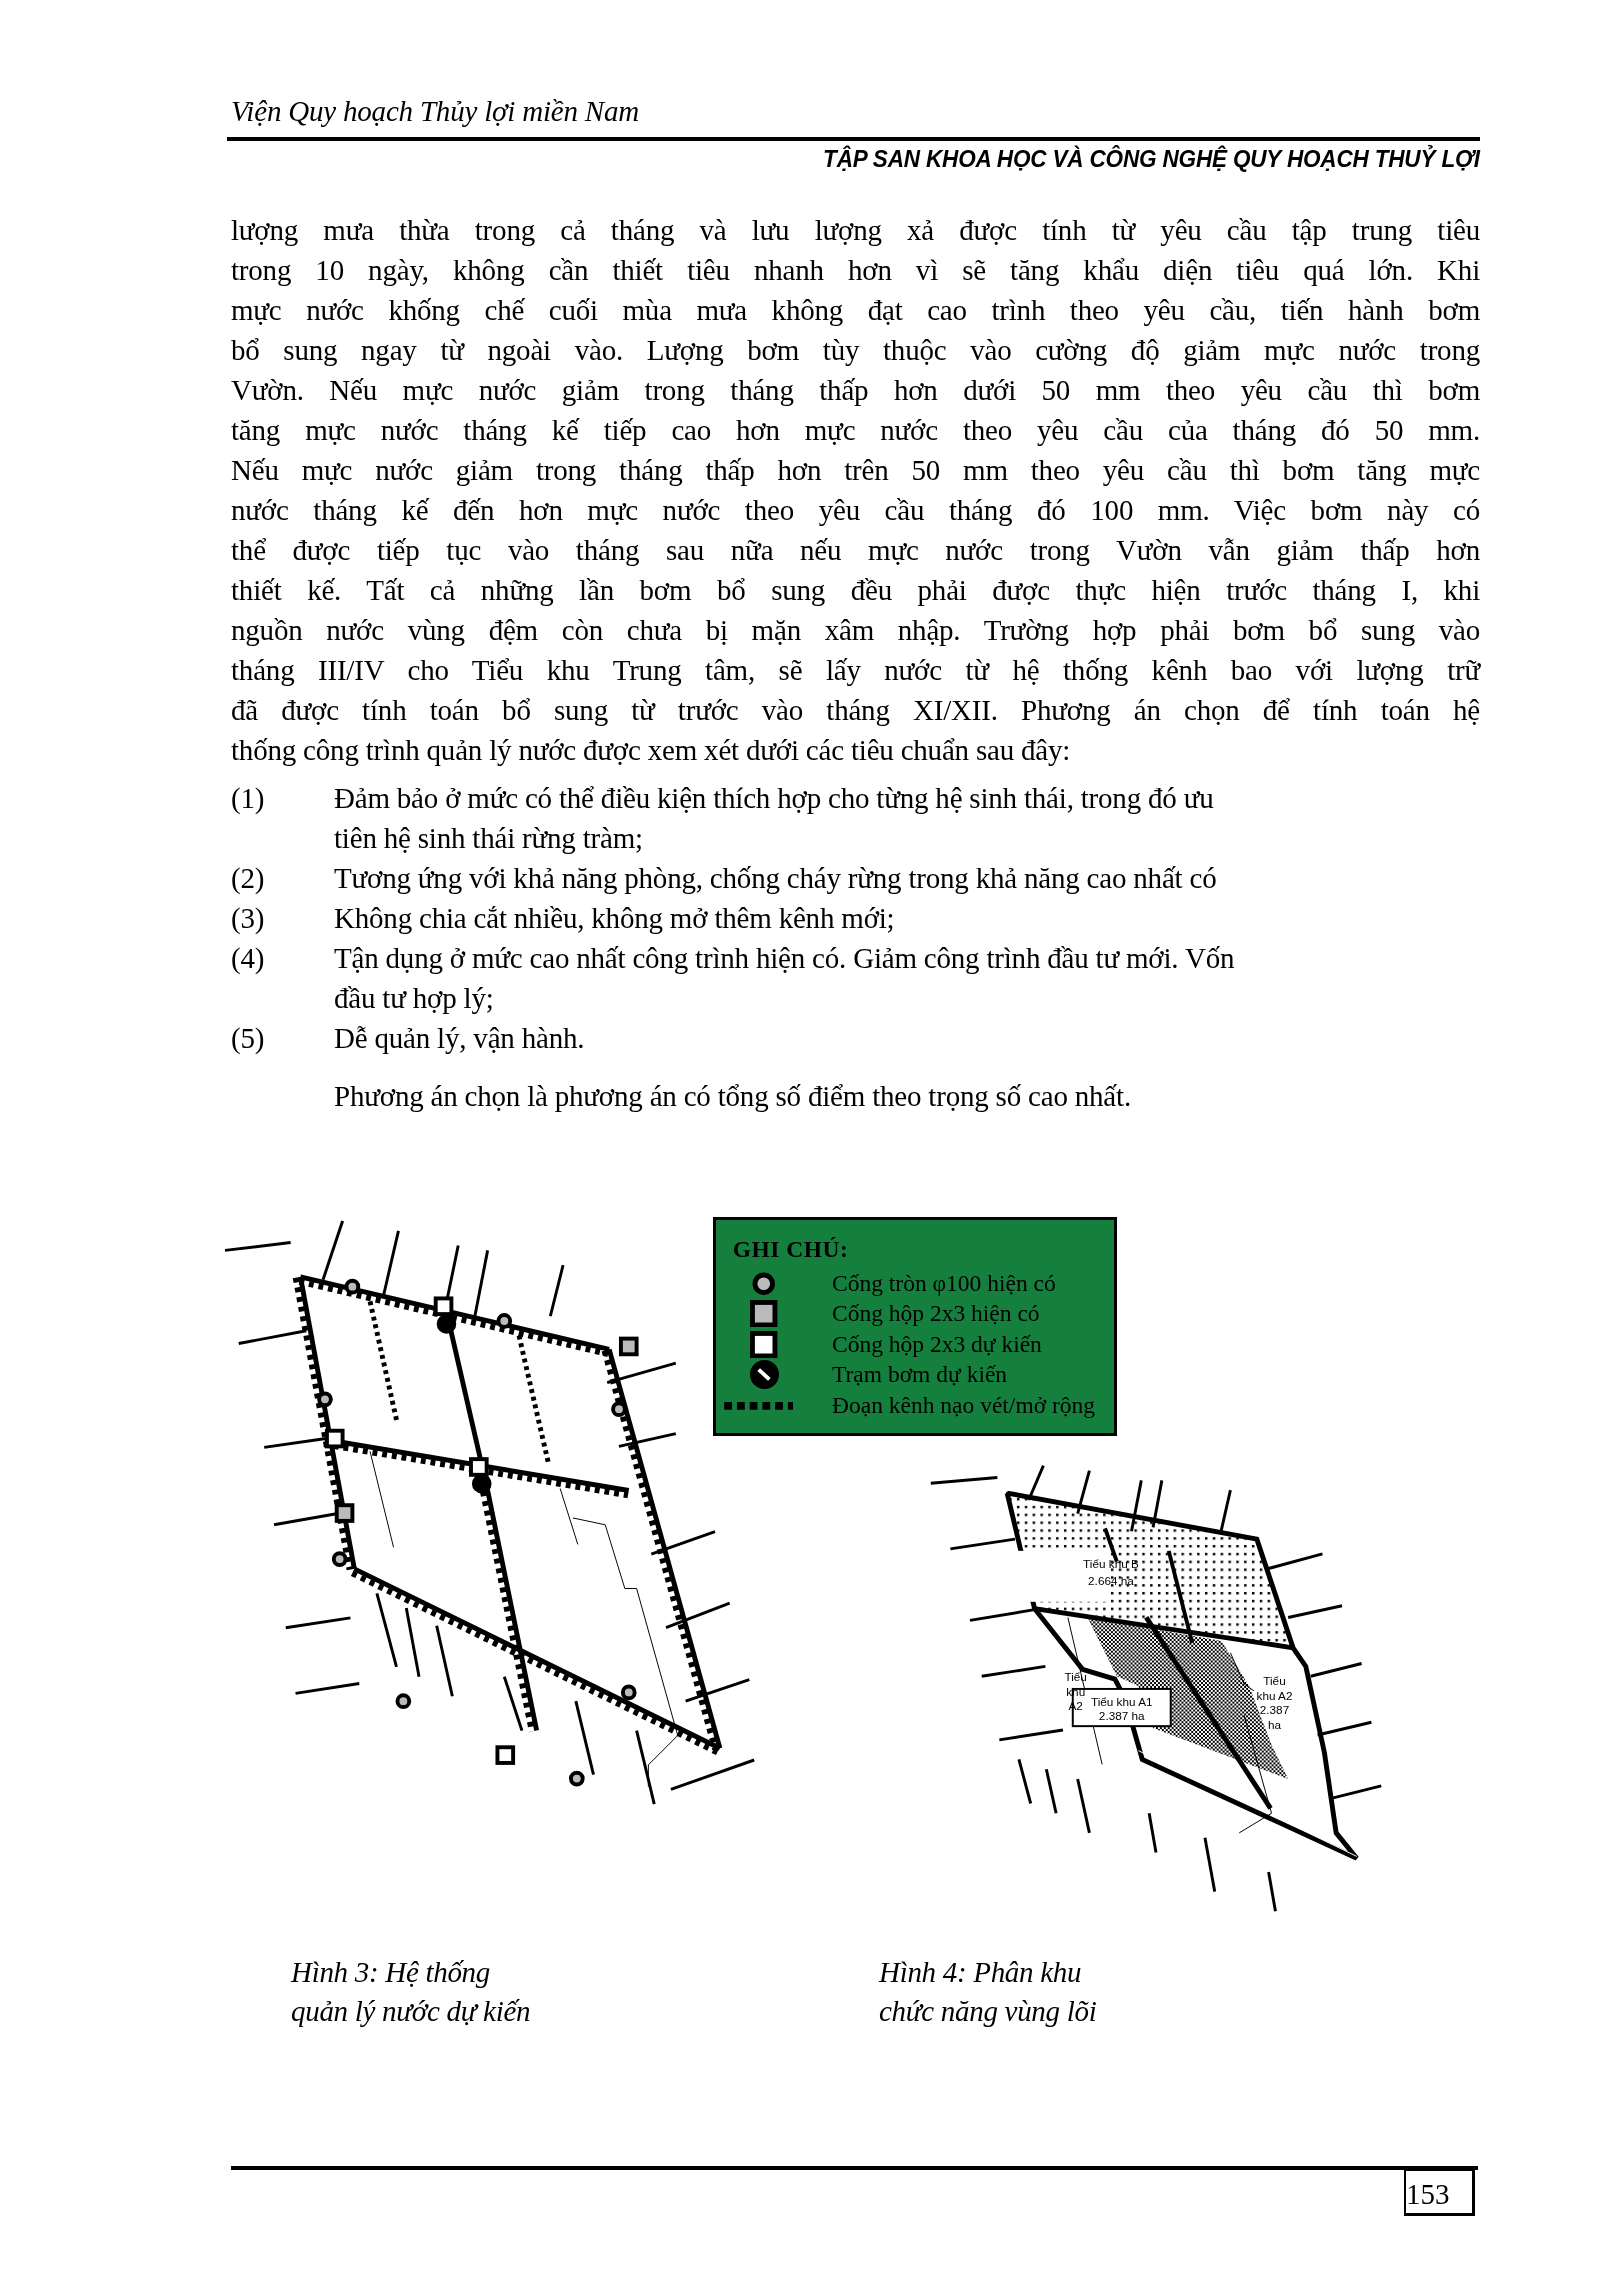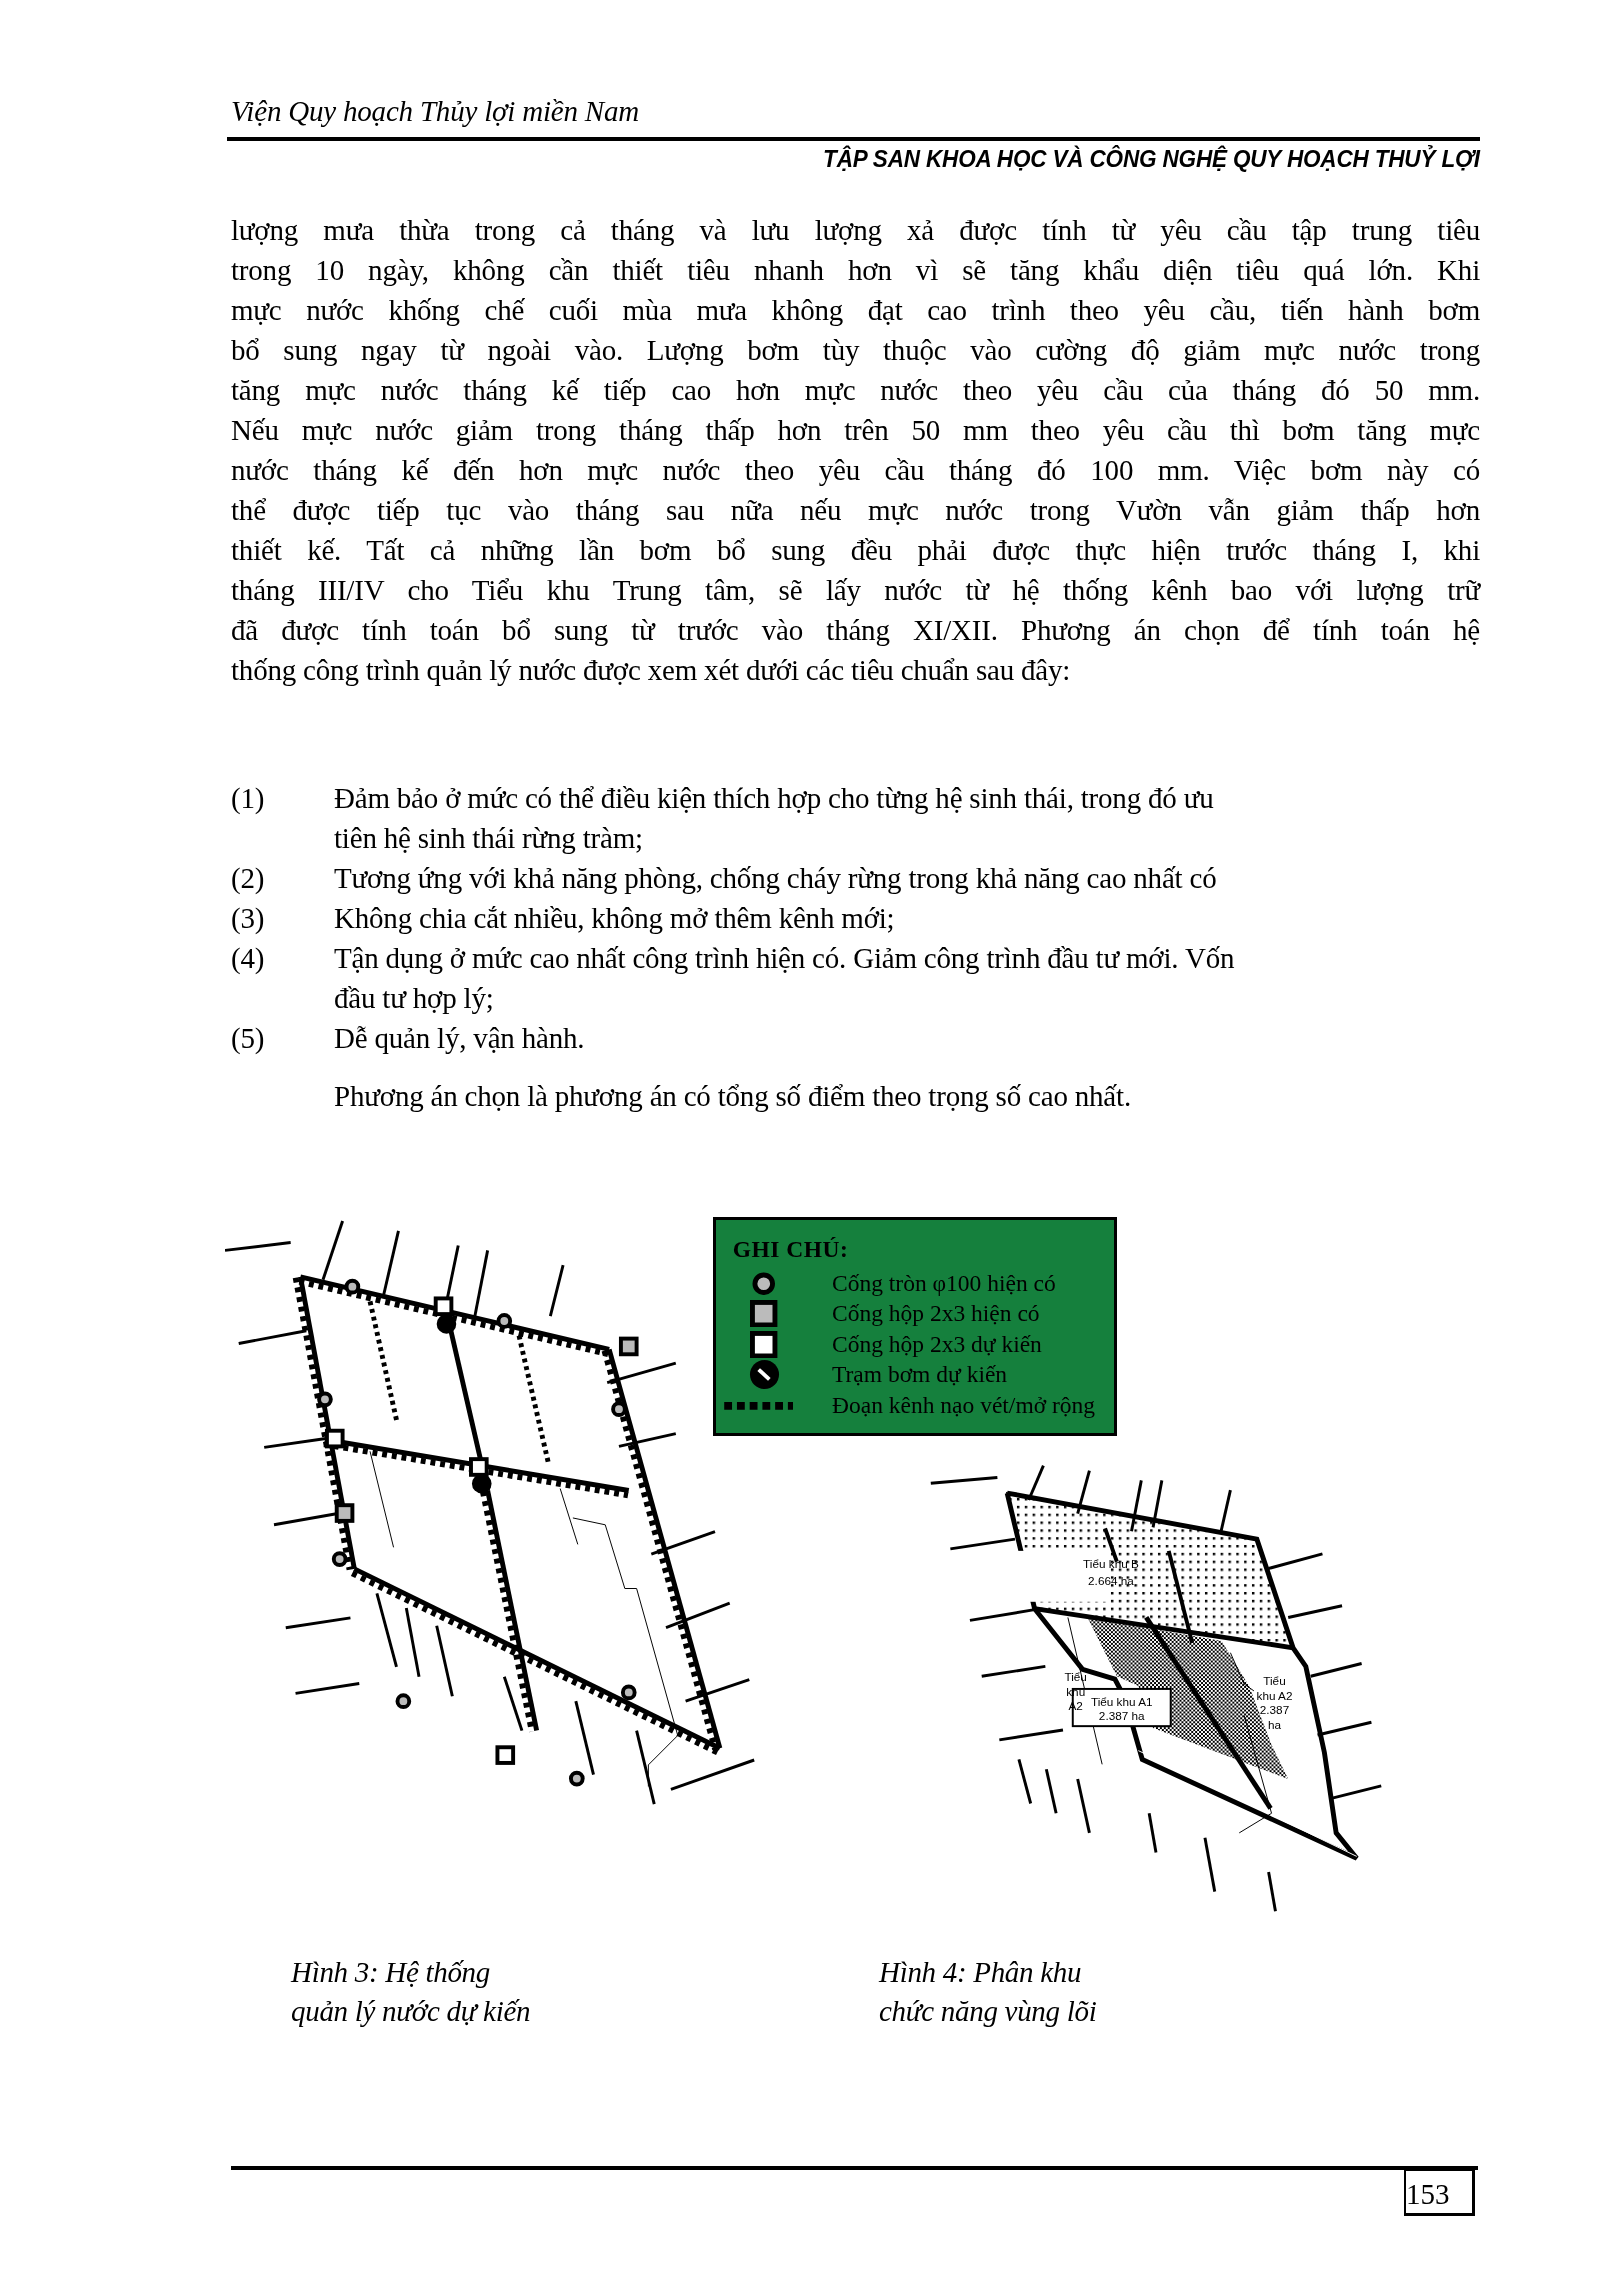--- a/index.html
+++ b/index.html
@@ -31,25 +31,27 @@
 
 <div class="abs inst">Viện Quy hoạch Thủy lợi miền Nam</div>
 <div class="abs rule-top"></div>
 <div class="abs journal">TẬP SAN KHOA HỌC VÀ CÔNG NGHỆ QUY HOẠCH THUỶ LỢI</div>
 
 <div class="abs body-text" id="para">
     <span class="line">lượng mưa thừa trong cả tháng và lưu lượng xả được tính từ yêu cầu tập trung tiêu</span>
     <span class="line">trong 10 ngày, không cần thiết tiêu nhanh hơn vì sẽ tăng khẩu diện tiêu quá lớn. Khi</span>
     <span class="line">mực nước khống chế cuối mùa mưa không đạt cao trình theo yêu cầu, tiến hành bơm</span>
     <span class="line">bổ sung ngay từ ngoài vào. Lượng bơm tùy thuộc vào cường độ giảm mực nước trong</span>
+    <span class="line">Vườn. Nếu mực nước giảm trong tháng thấp hơn dưới 50 mm theo yêu cầu thì bơm</span>
     <span class="line">tăng mực nước tháng kế tiếp cao hơn mực nước theo yêu cầu của tháng đó 50 mm.</span>
     <span class="line">Nếu mực nước giảm trong tháng thấp hơn trên 50 mm theo yêu cầu thì bơm tăng mực</span>
     <span class="line">nước tháng kế đến hơn mực nước theo yêu cầu tháng đó 100 mm. Việc bơm này có</span>
     <span class="line">thể được tiếp tục vào tháng sau nữa nếu mực nước trong Vườn vẫn giảm thấp hơn</span>
     <span class="line">thiết kế. Tất cả những lần bơm bổ sung đều phải được thực hiện trước tháng I, khi</span>
+    <span class="line">nguồn nước vùng đệm còn chưa bị mặn xâm nhập. Trường hợp phải bơm bổ sung vào</span>
     <span class="line">tháng III/IV cho Tiểu khu Trung tâm, sẽ lấy nước từ hệ thống kênh bao với lượng trữ</span>
     <span class="line">đã được tính toán bổ sung từ trước vào tháng XI/XII. Phương án chọn để tính toán hệ</span>
     <span class="line last">thống công trình quản lý nước được xem xét dưới các tiêu chuẩn sau đây:</span>
   </div>
 
 <div class="abs list" id="criteria">
     <div class="item">
       <span class="num">(1)</span>
       <span class="txt">Đảm bảo ở mức có thể điều kiện thích hợp cho từng hệ sinh thái, trong đó ưu</span>
       <span class="txt">tiên hệ sinh thái rừng tràm;</span>

